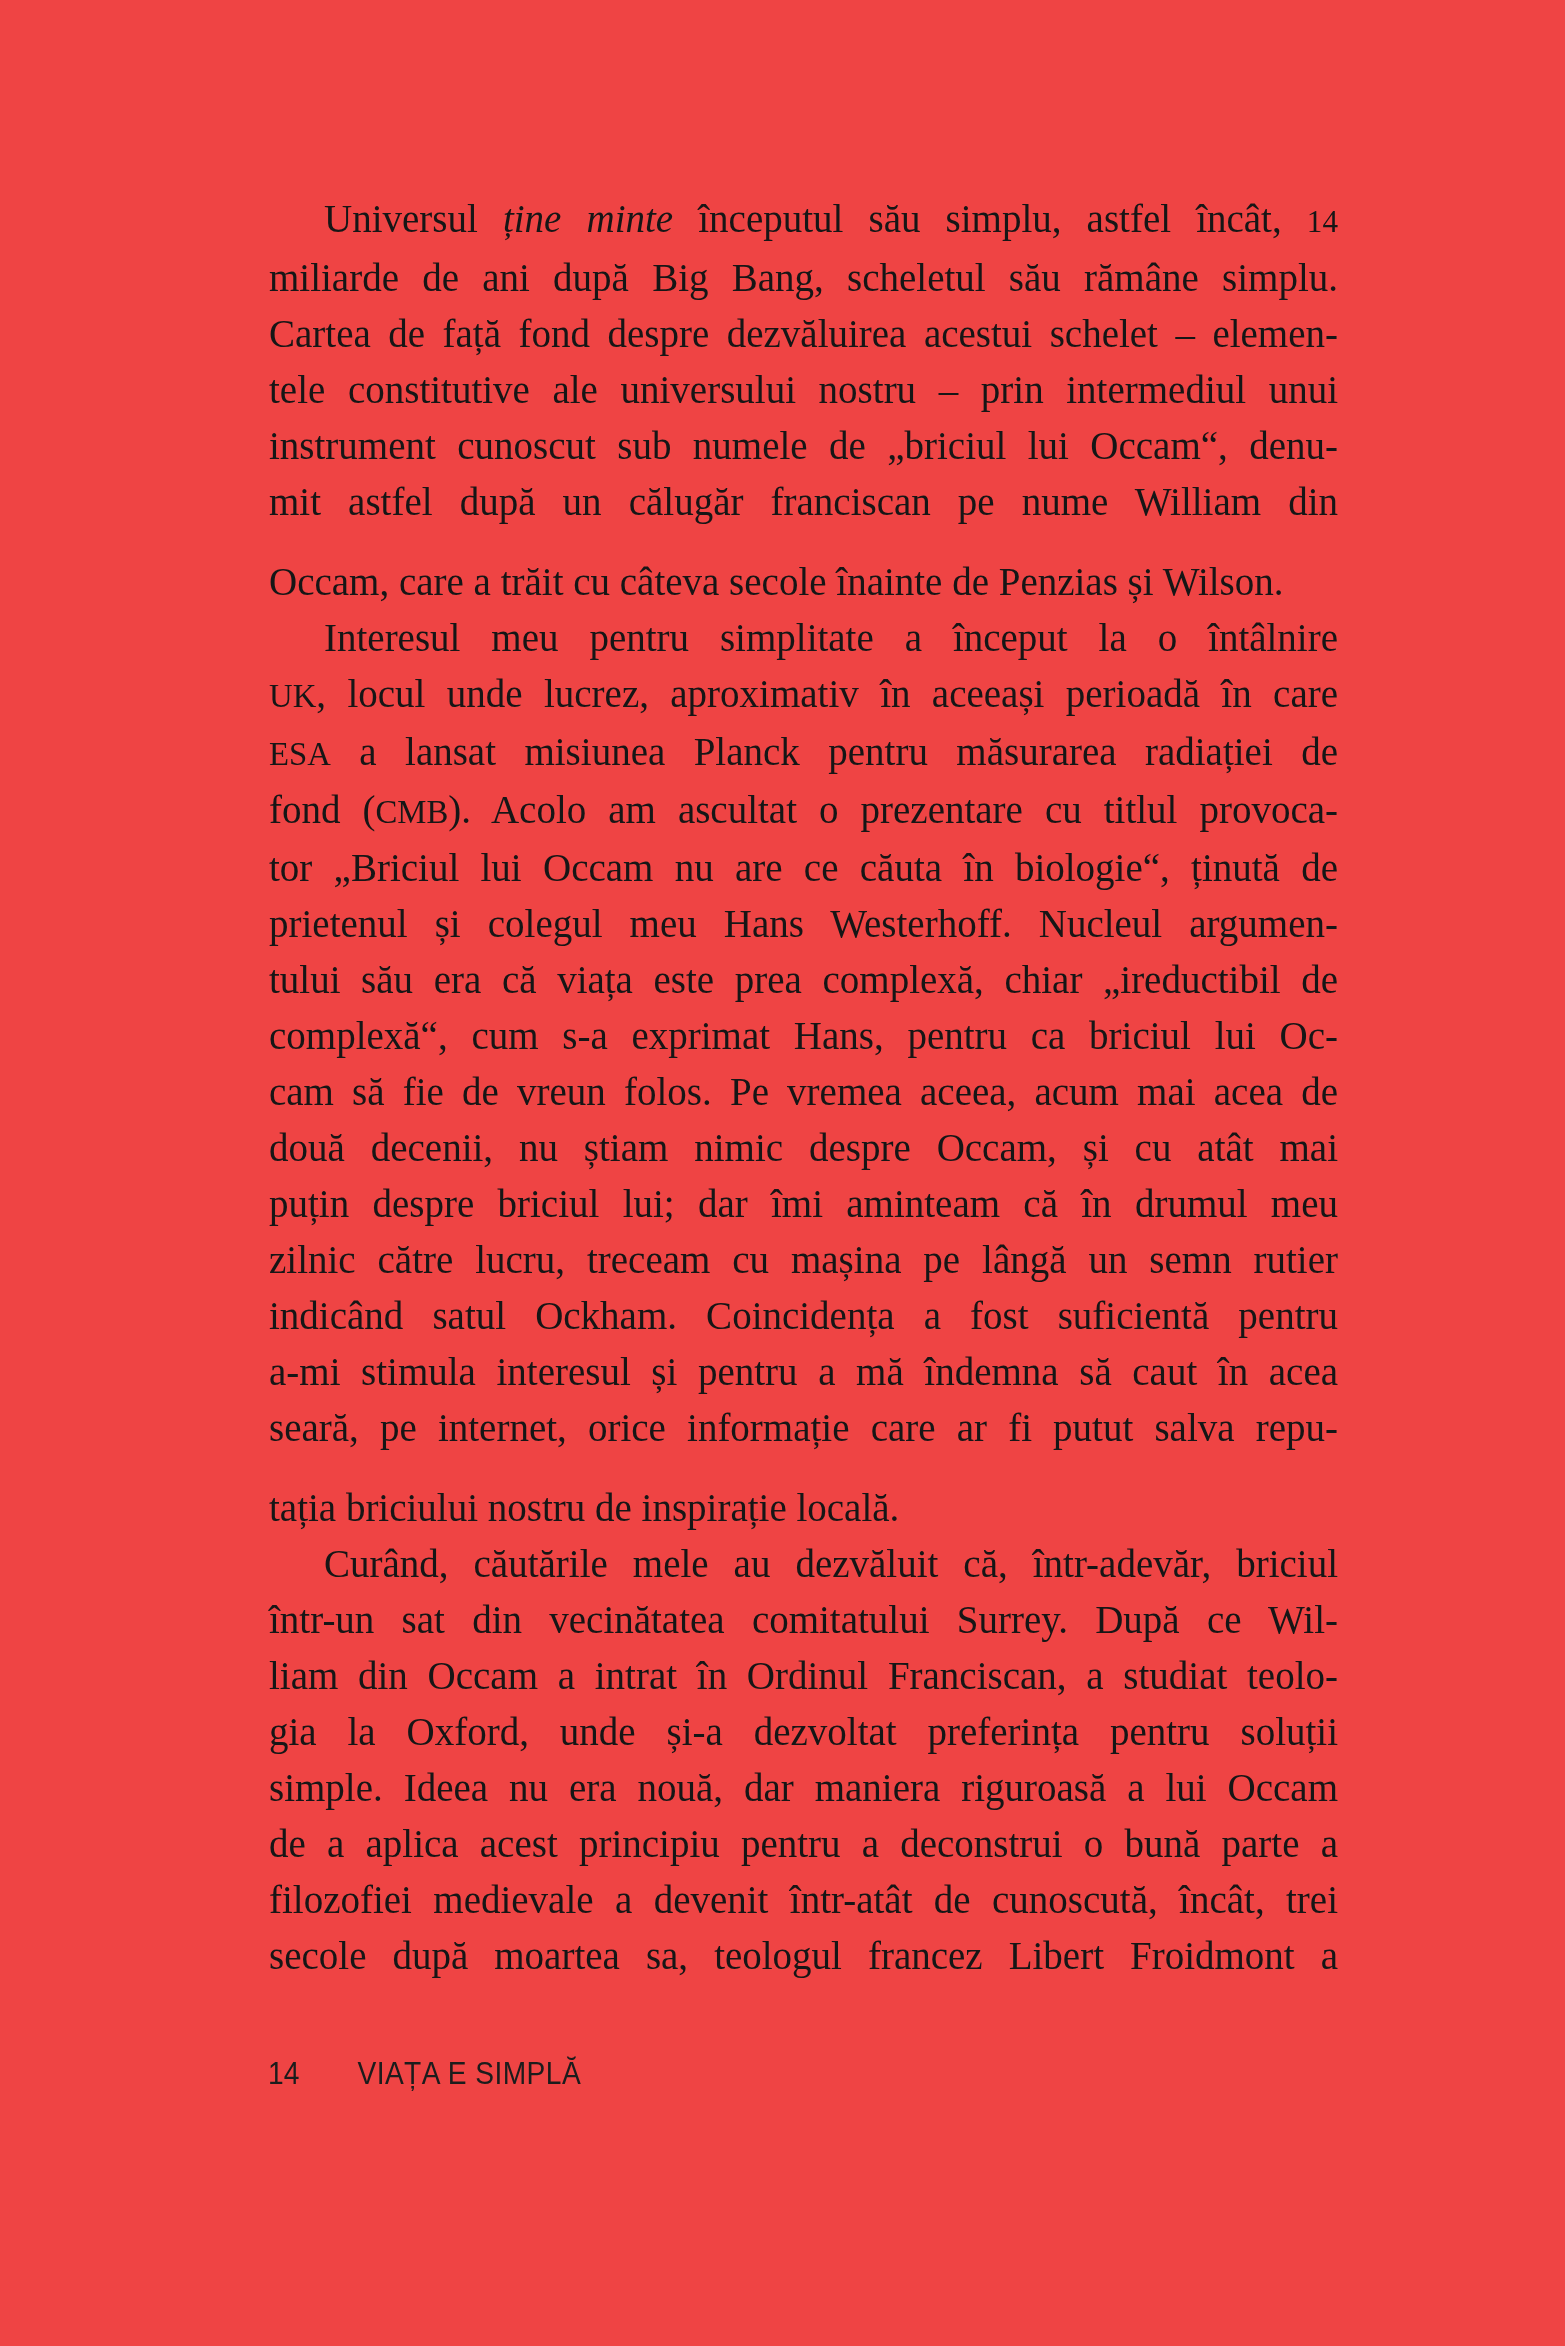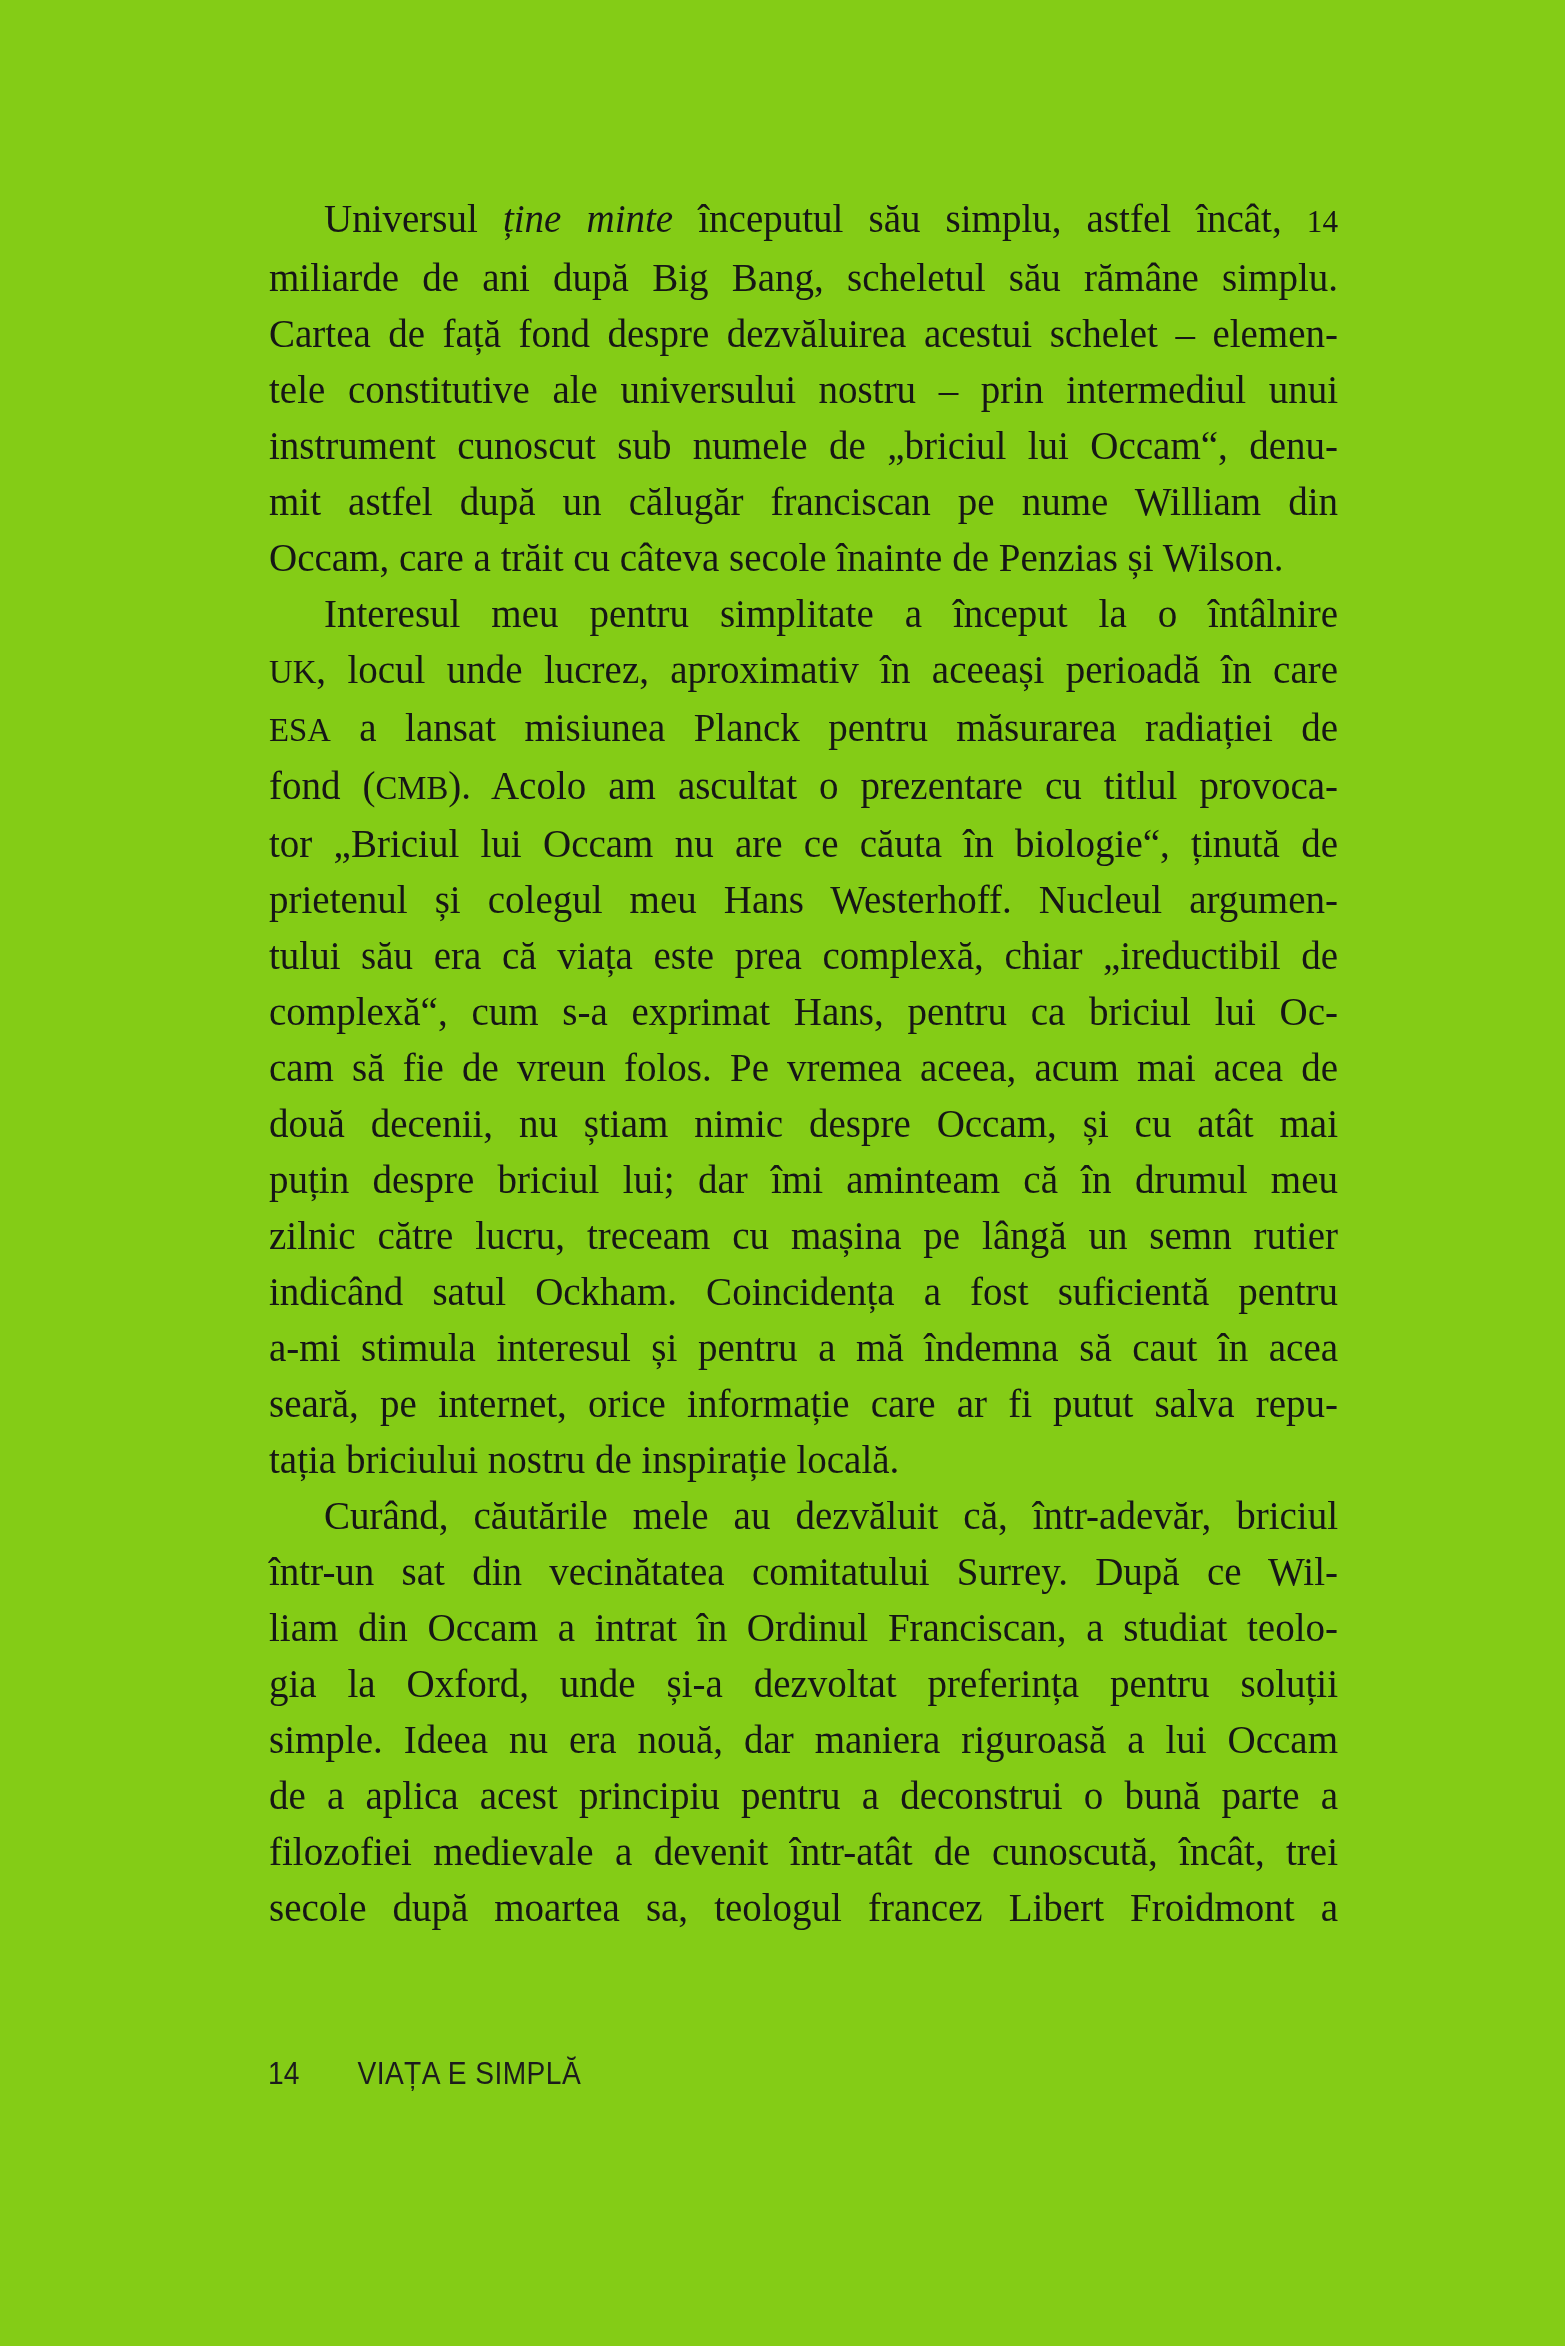--- a/index.html
+++ b/index.html
@@ -4,39 +4,40 @@
 <style>
   html,body{margin:0;padding:0;}
   body{
     width:1565px;height:2347px;
     background:#f4f4f4;
     font-family:"Liberation Serif", serif;
   }
   .page{
     position:relative;
     width:1565px;height:2347px;
-    background:#84cc16;
+    background:#ef4444;
     color:#161616;
     overflow:hidden;
   }
   .body-text{
     position:absolute;
     left:269px;top:191px;
     width:1069px;
     font-size:39px;
     line-height:56px;
     color:#161616;
   }
   .para{margin:0;padding:0;}
   .line{
     text-align:justify;
     text-align-last:justify;
   }
   .line.last{
     text-align-last:left;
+    margin-top:24px;
   }
   .line.indent{
     text-indent:55px;
   }
   .seg.i{font-style:italic;}
   .seg.sc{font-size:0.84em;}
   .seg.os{font-size:0.80em;}
   .footer{
     position:absolute;
     left:268px;top:2055px;

